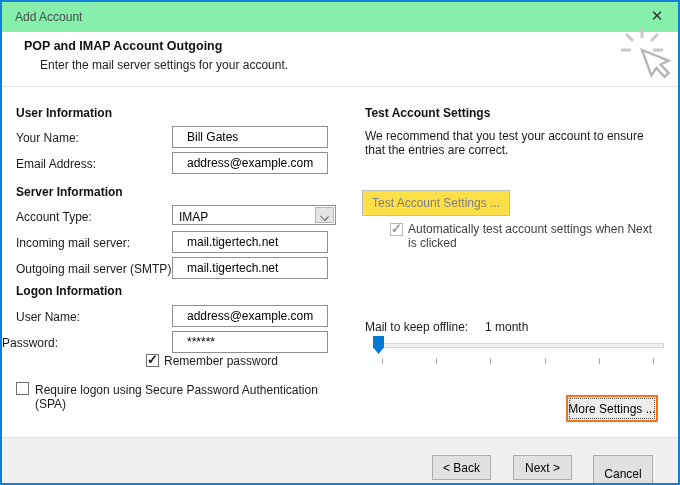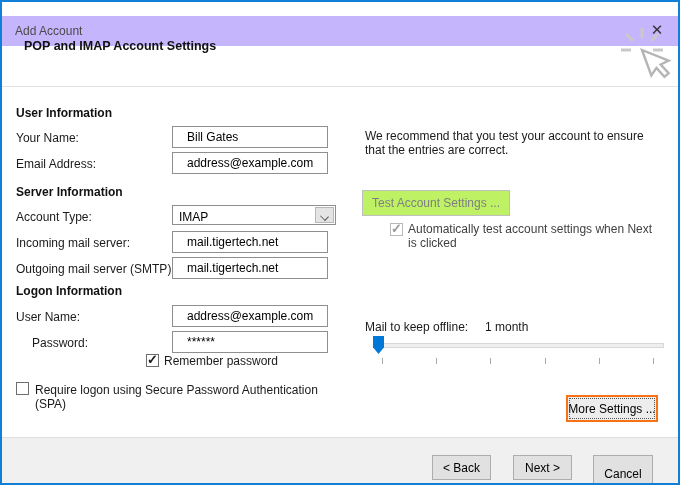--- a/index.html
+++ b/index.html
@@ -5,21 +5,21 @@
   * { margin:0; padding:0; box-sizing:border-box; }
   html,body { background:#fff; }
   body { font-family:"Liberation Sans", sans-serif; font-size:12px; color:#1a1a1a; }
 
   .window {
     position:relative; width:680px; height:485px;
     border:2px solid #0f7fd7; background:#ffffff; overflow:hidden;
   }
 
   
-  .titlebar { position:absolute; left:0; top:14px; width:100%; height:30px; background:#c4b5fd;text-decoration:underline; }
+  .titlebar { position:absolute; left:0; top:0; width:100%; height:30px; background:#86efac;text-decoration:underline; }
   .title-text { position:absolute; left:13px; top:8px; color:#4a4a4a; font-size:12px; }
   .close-btn { position:absolute; right:0; top:0; width:42px; height:28px;
     display:flex; align-items:center; justify-content:center;
     color:#333; font-size:15px; cursor:default; }
 
   
   .hdr-title { position:absolute; left:22px; top:37px; font-weight:bold; font-size:12.5px; color:#111; }
   .hdr-sub { position:absolute; left:38px; top:56px; color:#222; }
   .hdr-divider { position:absolute; left:0; top:84px; width:100%; height:1px; background:#e0e0e0; }
 
@@ -44,21 +44,21 @@
   
   .cb { position:absolute; width:13px; height:13px; background:#fff; border:1px solid #6e6e6e; }
   .cb .mark { position:absolute; left:0px; top:-3px; font-size:13px; font-weight:bold; color:#1a1a1a; }
   .cb.disabled { border-color:#b9b9b9; }
   .cb.disabled .mark { color:#9a9a9a; }
   .cb-label { position:absolute; color:#1a1a1a; }
 
   
   .btn { position:absolute; display:flex; align-items:center; justify-content:center;
     background:#e1e1e1; border:1px solid #adadad; color:#000; font-size:12px; cursor:default; }
-  .btn.disabled { background:#bef264; border-color:#bfbfbf; color:#7f7f7f; }
+  .btn.disabled { background:#fde047; border-color:#bfbfbf; color:#7f7f7f; }
   .btn.focused { background:#ededed; border:2px solid #f97316; outline:1px dotted #555; outline-offset:-4px; }
 
   
   .slider-track { position:absolute; left:372px; top:341px; width:290px; height:5px;
     background:#efefef; border:1px solid #d8d8d8; }
   .slider-thumb { position:absolute; left:371px; top:334px; width:11px; height:18px;
     background:#0078d7;
     clip-path:polygon(0 0, 100% 0, 100% 62%, 50% 100%, 0 62%); }
   .tick { position:absolute; top:356px; width:1px; height:6px; background:#a9a9a9; }
 
@@ -73,21 +73,22 @@
 
 <div class="window">
 
   <div class="titlebar">
     <span class="title-text">Add Account</span>
     <div class="close-btn">
       <span>✕</span>
     </div>
   </div>
 
-  <div class="hdr-title">POP and IMAP Account Settings</div>
+  <div class="hdr-title">POP and IMAP Account Outgoing</div>
+  <div class="hdr-sub">Enter the mail server settings for your account.</div>
 
   <svg width="56" height="60" viewBox="0 0 56 60" style="position:absolute; left:616px; top:26px;">
     <g stroke="#c9c9c9" stroke-width="3" fill="none">
       <line x1="13" y1="22" x2="3" y2="22"></line>
       <line x1="15" y1="13" x2="8" y2="6"></line>
       <line x1="24" y1="10" x2="24" y2="0"></line>
       <line x1="33" y1="13" x2="40" y2="6"></line>
       <line x1="35" y1="22" x2="45" y2="22"></line>
     </g>
     <g transform="translate(24,22) rotate(-18)">
@@ -119,31 +120,32 @@
   <input class="tbox" style="left: 170px; top: 229px; width: 156px;" value="mail.tigertech.net">
 
   <span class="lbl" style="left:14px; top:260px;">Outgoing mail server (SMTP):</span>
   <input class="tbox" style="left: 170px; top: 255px; width: 156px;" value="mail.tigertech.net">
 
   <div class="section-h" style="left:14px; top:282px;">Logon Information</div>
 
   <span class="lbl" style="left:14px; top:308px;">User Name:</span>
   <input class="tbox" style="left: 170px; top: 303px; width: 156px;" value="address@example.com">
 
-  <span class="lbl" style="left:30px; top:334px;">Password:</span>
+  <span class="lbl" style="left:0; top:334px;">Password:</span>
   <input class="tbox" style="left: 170px; top: 329px; width: 156px;" value="******">
 
   <div class="cb" style="left:144px; top:352px;">
     <span class="mark">✓</span>
   </div>
   <span class="cb-label" style="left:162px; top:352px; font-weight:bold; font-weight:normal;">Remember password</span>
 
   <div class="cb" style="left:14px; top:380px;"></div>
   <span class="cb-label wrap2" style="left:33px; top:381px; width:312px;">Require logon using Secure Password Authentication (SPA)</span>
 
+  <div class="section-h" style="left:363px; top:104px;">Test Account Settings</div>
   <div class="lbl wrap2" style="left:363px; top:127px; width:300px; white-space:normal;">We recommend that you test your account to ensure that the entries are correct.</div>
 
   <div class="btn disabled" style="left:360px; top:188px; width:148px; height:26px;">
     <span>Test Account Settings ...</span>
   </div>
 
   <div class="cb disabled" style="left:388px; top:221px;">
     <span class="mark">✓</span>
   </div>
   <span class="cb-label wrap2" style="left:406px; top:220px; width:250px; color:#3f3f3f;">Automatically test account settings when Next is clicked</span>

